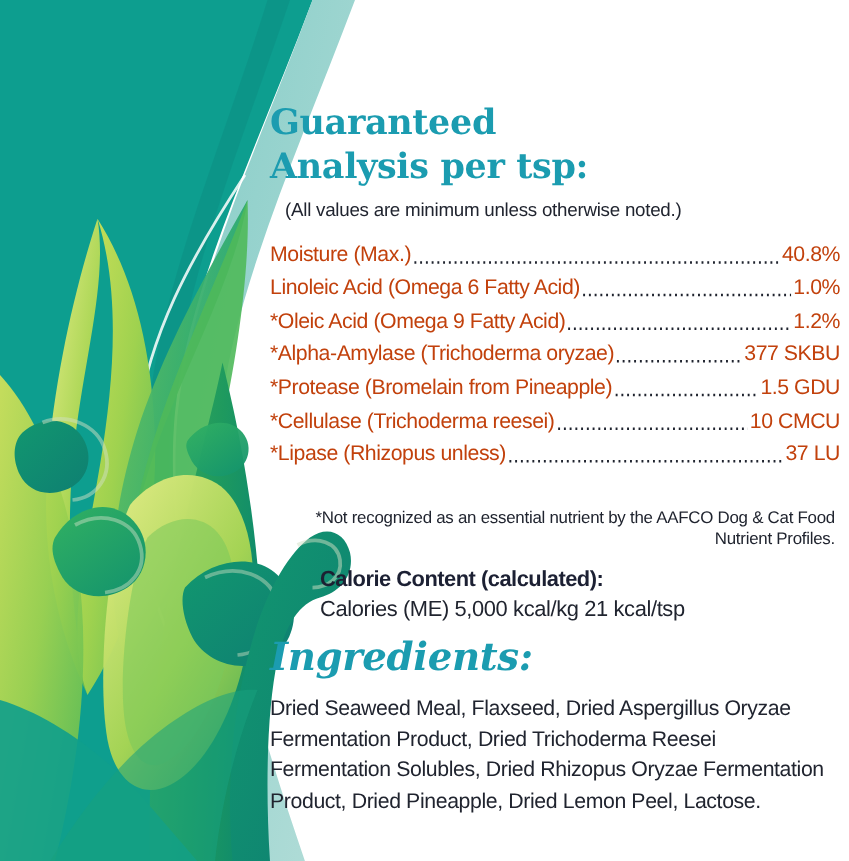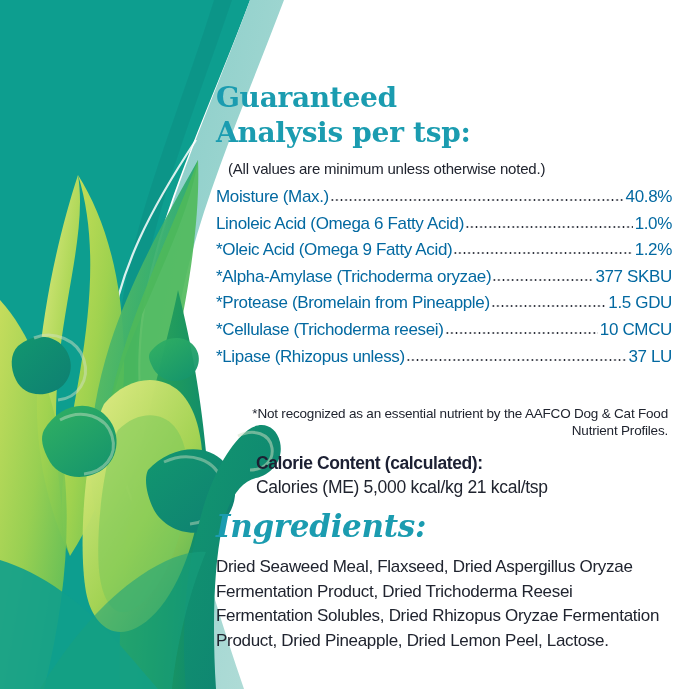--- a/index.html
+++ b/index.html
@@ -59,25 +59,25 @@
   }
 
   #ga-rows {
     position: absolute;
     top: 187px;
     left: 0;
     width: 456px;
   }
   .ga-row {
     display: flex;
-    align-items: flex-start;
+    align-items: flex-end;
     width: 100%;
     height: 26.6px;
     font-size: 17px;
-    color: #0369a1;
+    color: #c2410c;
     letter-spacing: -0.35px;
     white-space: nowrap;
   }
   .ga-label { flex: 0 0 auto; }
   .ga-dots {
     flex: 1 1 auto;
     min-width: 6px;
     overflow: hidden;
     margin: 0 2px 0 1px;
     position: relative;

